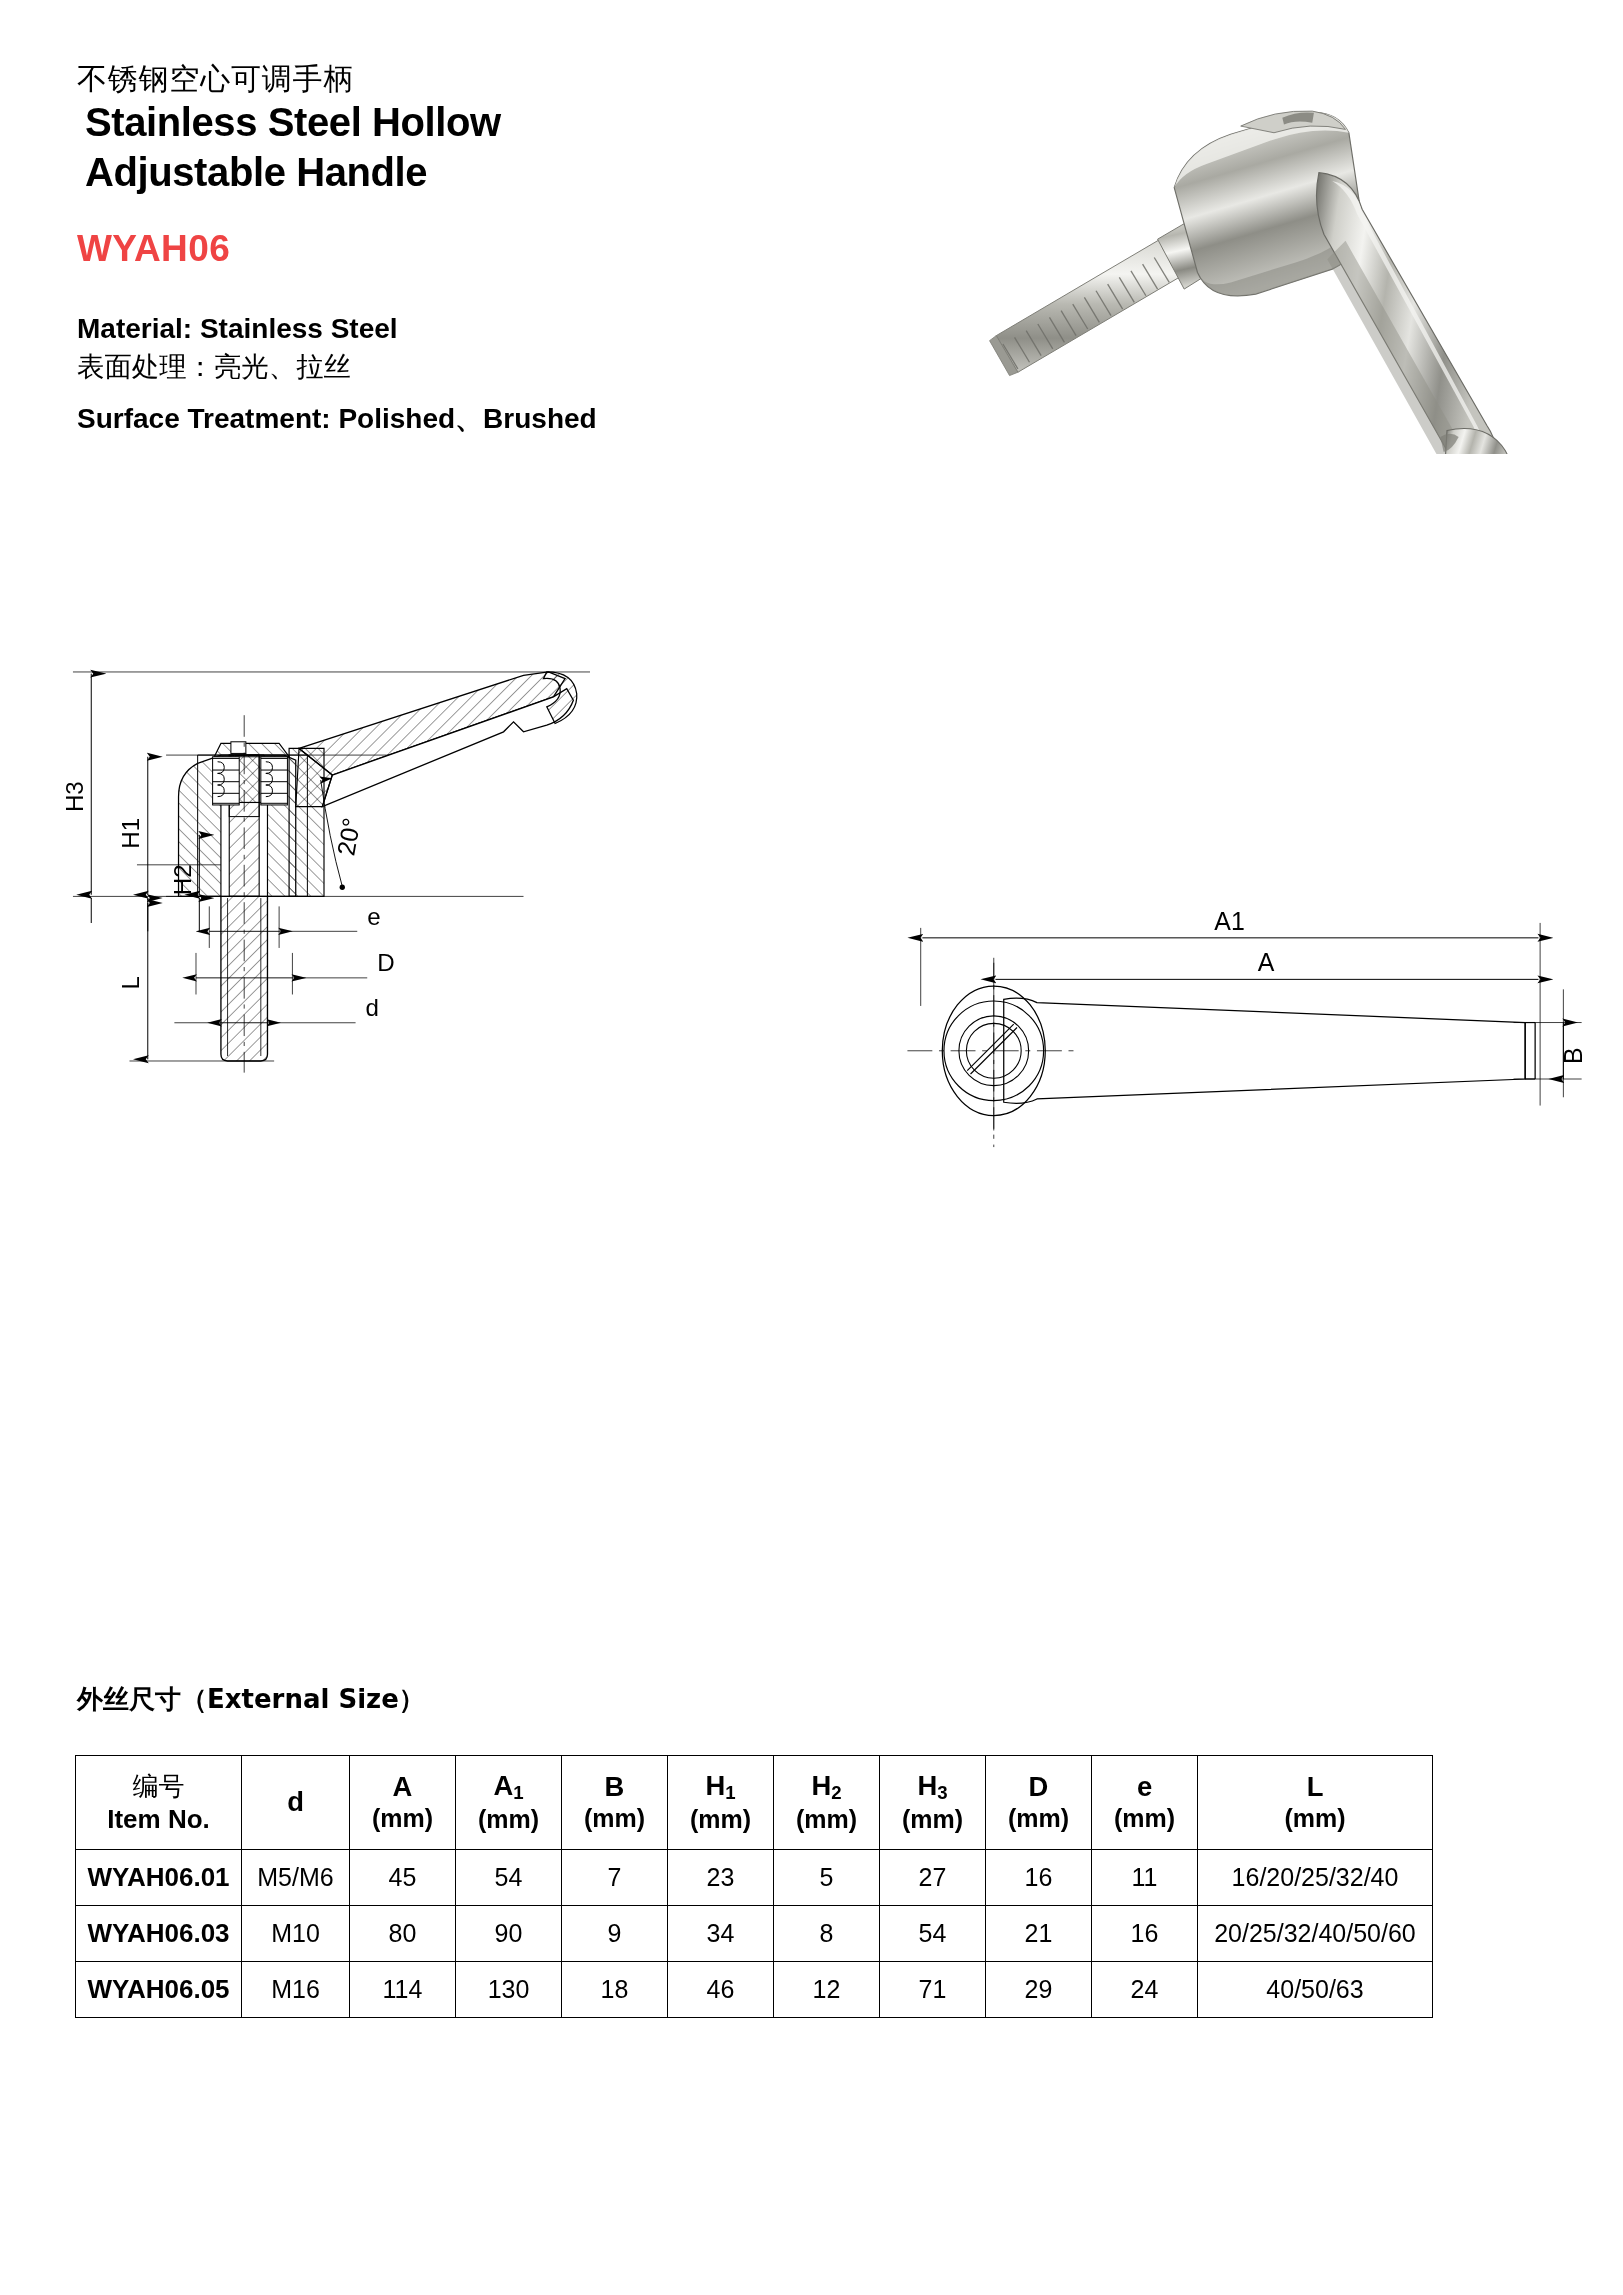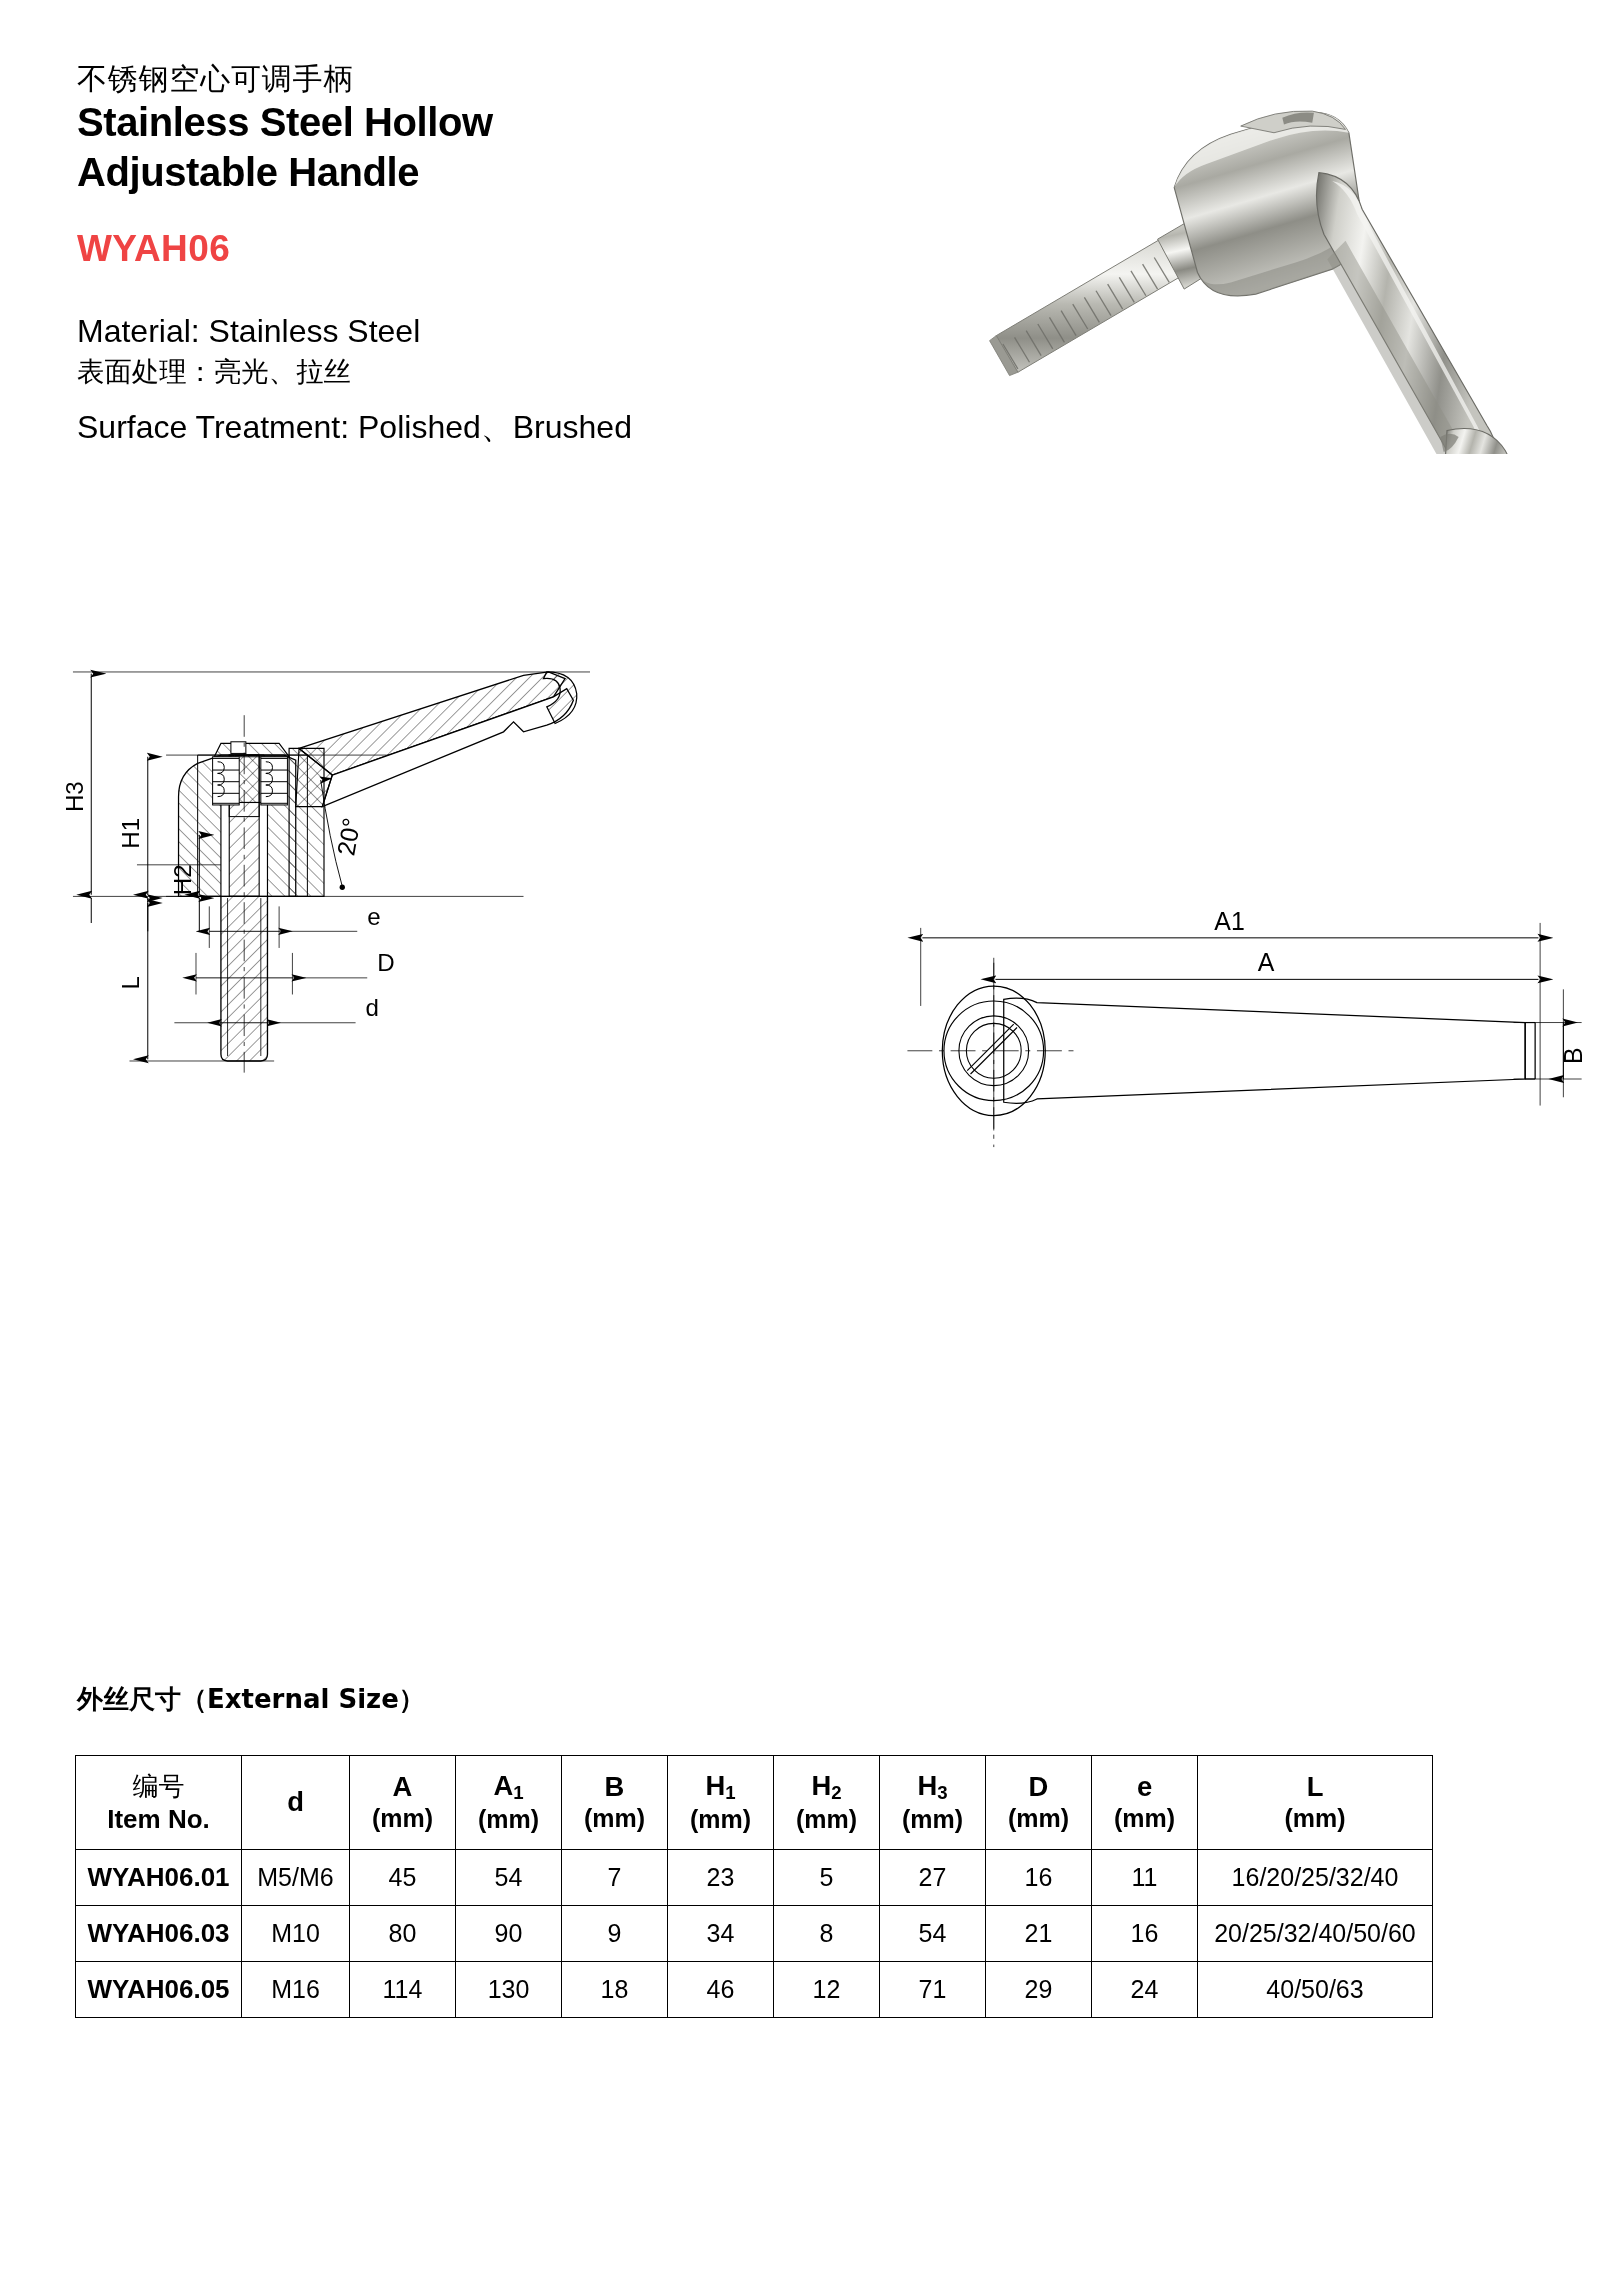--- a/index.html
+++ b/index.html
@@ -4,25 +4,25 @@
 <style>
   html,body{margin:0;padding:0;background:#ffffff;}
   body{
     width:1623px;height:2295px;position:relative;overflow:hidden;
     font-family:"Liberation Sans", sans-serif;color:#000;
   }
   
   #header{position:absolute;left:77px;top:62px;width:832px;}
   .cn-title{font-size:30px;line-height:1.12;font-weight:400;letter-spacing:0.8px;
             font-family:"DejaVu Sans", sans-serif;}
-  .en-title{font-size:40px;line-height:1.16;font-weight:800;letter-spacing:-0.4px;margin-top:3.3px;}
+  .en-title{font-size:40px;line-height:1.16;font-weight:800;letter-spacing:-0.4px;margin-top:3.3px;margin-left:8px;}
   .model{font-size:37px;font-weight:800;letter-spacing:0.4px;margin-top:33px;}
   .spec-block{margin-top:40px;}
   .spec-cn{font-size:27.4px;line-height:1.36;font-family:"DejaVu Sans", sans-serif;font-weight:400;}
-  .spec-en{font-size:32px;line-height:1.36;font-weight:400;}
+  .spec-en{font-size:28px;line-height:1.36;font-weight:700;}
   .spec-en.wide{letter-spacing:0px;}
 
   
   #photo{position:absolute;left:948px;top:46px;width:657px;height:408px;}
   #photo svg{display:block;width:100%;height:100%;}
 
   
   #drawing-left{position:absolute;left:58px;top:657px;width:798px;height:532px;}
   #drawing-right{position:absolute;left:907px;top:898px;width:690px;height:274px;}
   #drawing-left svg,#drawing-right svg{display:block;width:100%;height:100%;}

